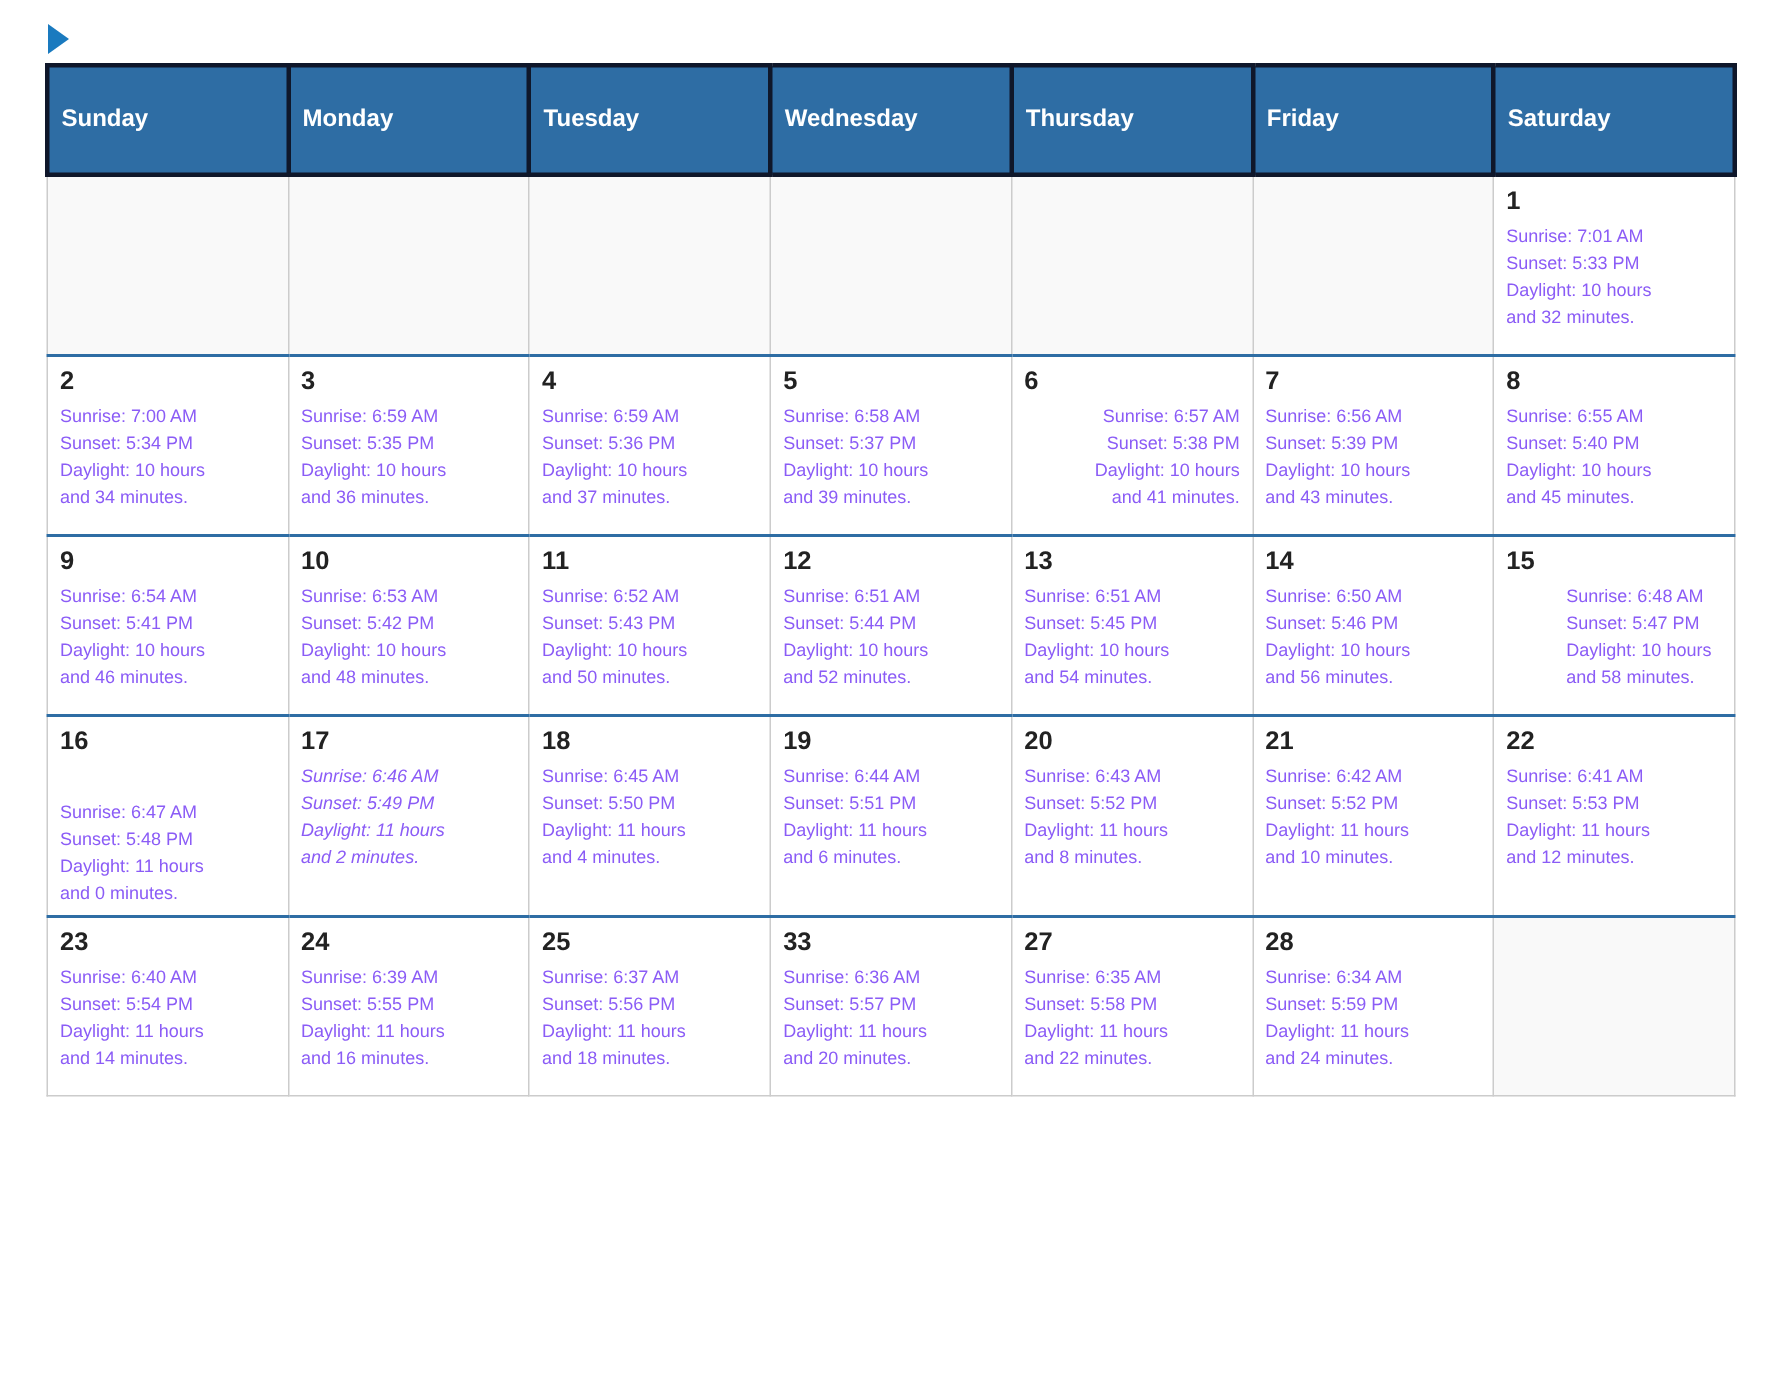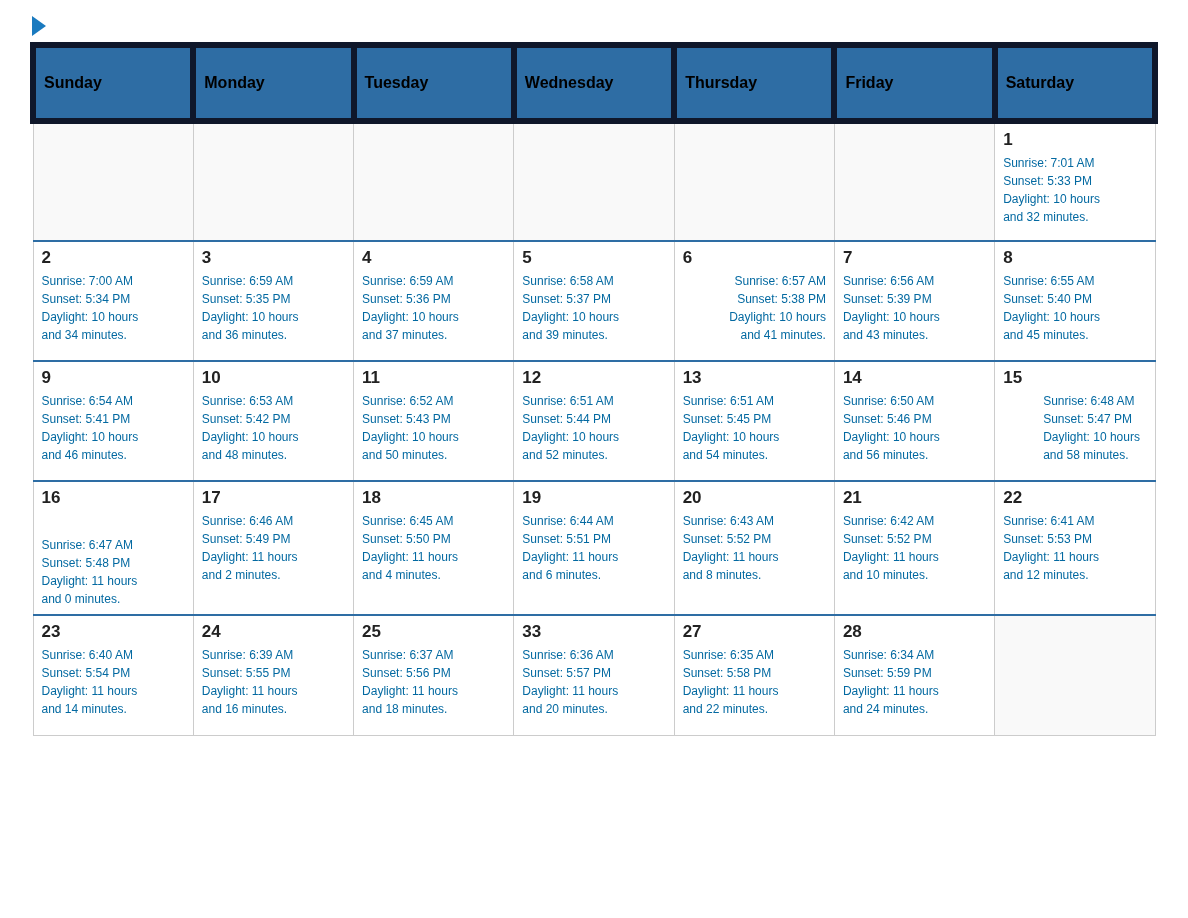--- a/index.html
+++ b/index.html
@@ -58,26 +58,26 @@
       color: #444;
       margin-top: 4px;
     }
     .calendar {
       width: 100%;
       border-collapse: collapse;
       margin-top: 8px;
     }
     .calendar th {
       background-color: #2e6da4;
-      color: #000000;
+      color: #ffffff;
       font-size: 16px;
       font-weight: bold;
       padding: 26px 8px;
       text-align: left;
-      border: 6px solid #0f172a;
+      border: 3px solid #0f172a;
     }
     .calendar td {
       border: 1px solid #ccc;
       vertical-align: top;
       padding: 6px 8px;
       width: 14.28%;
       min-height: 110px;
       height: 110px;
     }
     .calendar tr:first-child td {
@@ -87,21 +87,21 @@
       border-top: 2px solid #2e6da4;
     }
     .day-number {
       font-size: 17px;
       font-weight: bold;
       color: #222;
       margin-bottom: 4px;
     }
     .day-info {
       font-size: 12px;
-      color: #0369a1;
+      color: #8b5cf6;
       line-height: 1.5;
     }
     .empty-cell {
       background: #f9f9f9;
     }
     .week-row td {
       height: 120px;
     }
   </style>
 </head>
@@ -254,21 +254,21 @@
       <tr class="week-row">
         <td>
           <div class="day-number">16</div>
           <div class="day-info" style="white-space: pre-line; margin-top: 28px;">Sunrise: 6:47 AM
 Sunset: 5:48 PM
 Daylight: 11 hours
 and 0 minutes.</div>
         </td>
         <td>
           <div class="day-number">17</div>
-          <div class="day-info" style="white-space: pre-line;">Sunrise: 6:46 AM
+          <div class="day-info" style="white-space: pre-line; font-style: italic;">Sunrise: 6:46 AM
 Sunset: 5:49 PM
 Daylight: 11 hours
 and 2 minutes.</div>
         </td>
         <td>
           <div class="day-number">18</div>
           <div class="day-info" style="white-space: pre-line;">Sunrise: 6:45 AM
 Sunset: 5:50 PM
 Daylight: 11 hours
 and 4 minutes.</div>

